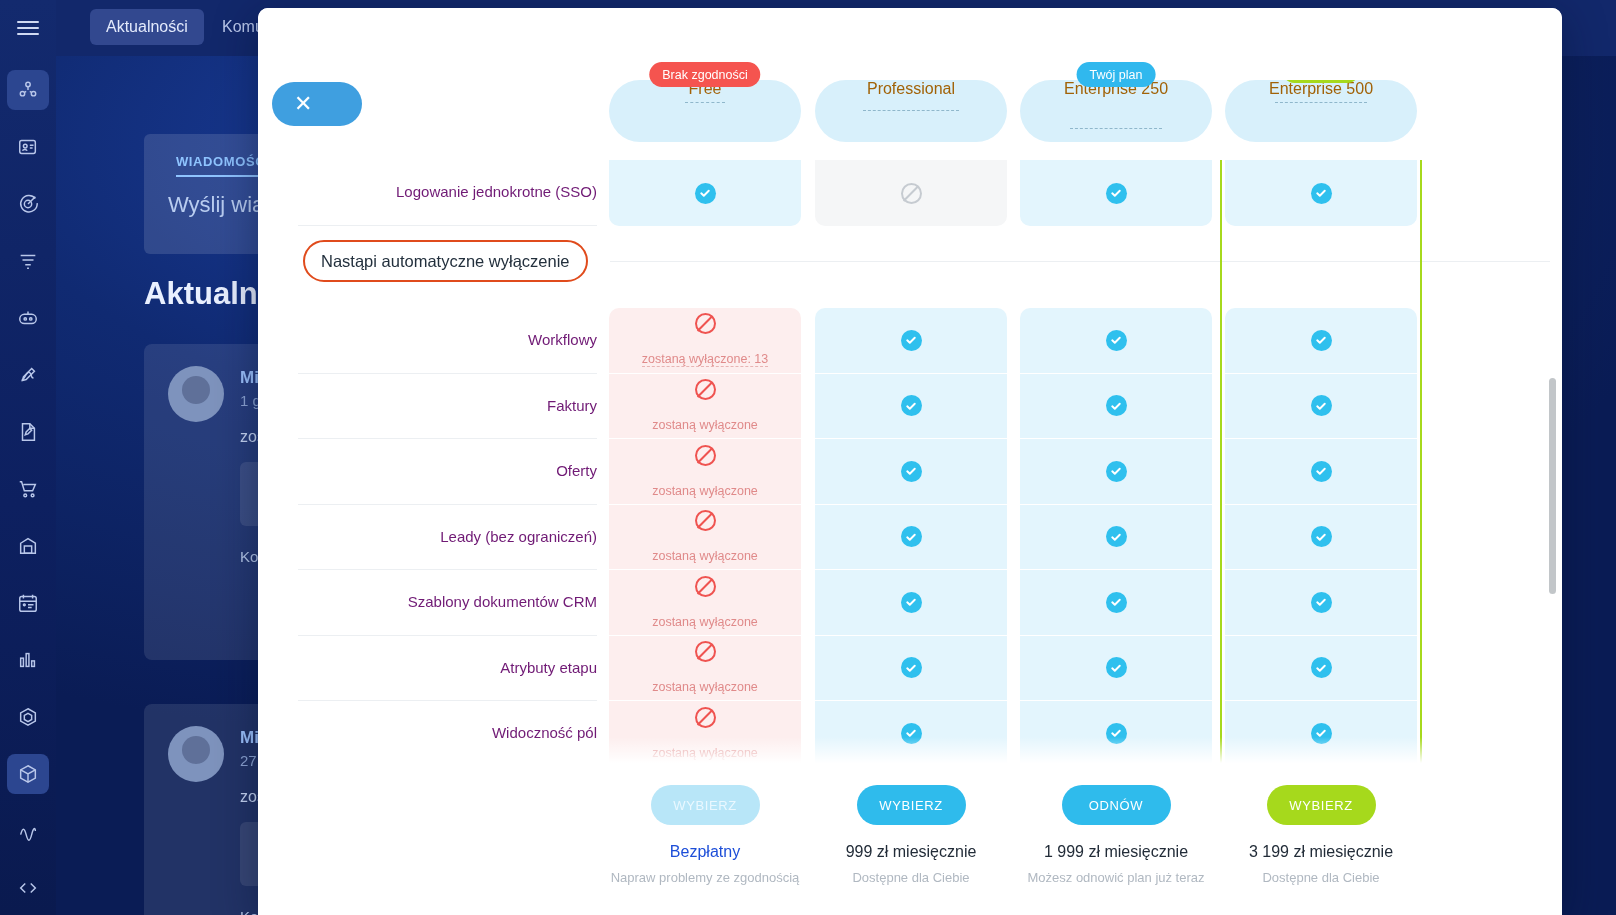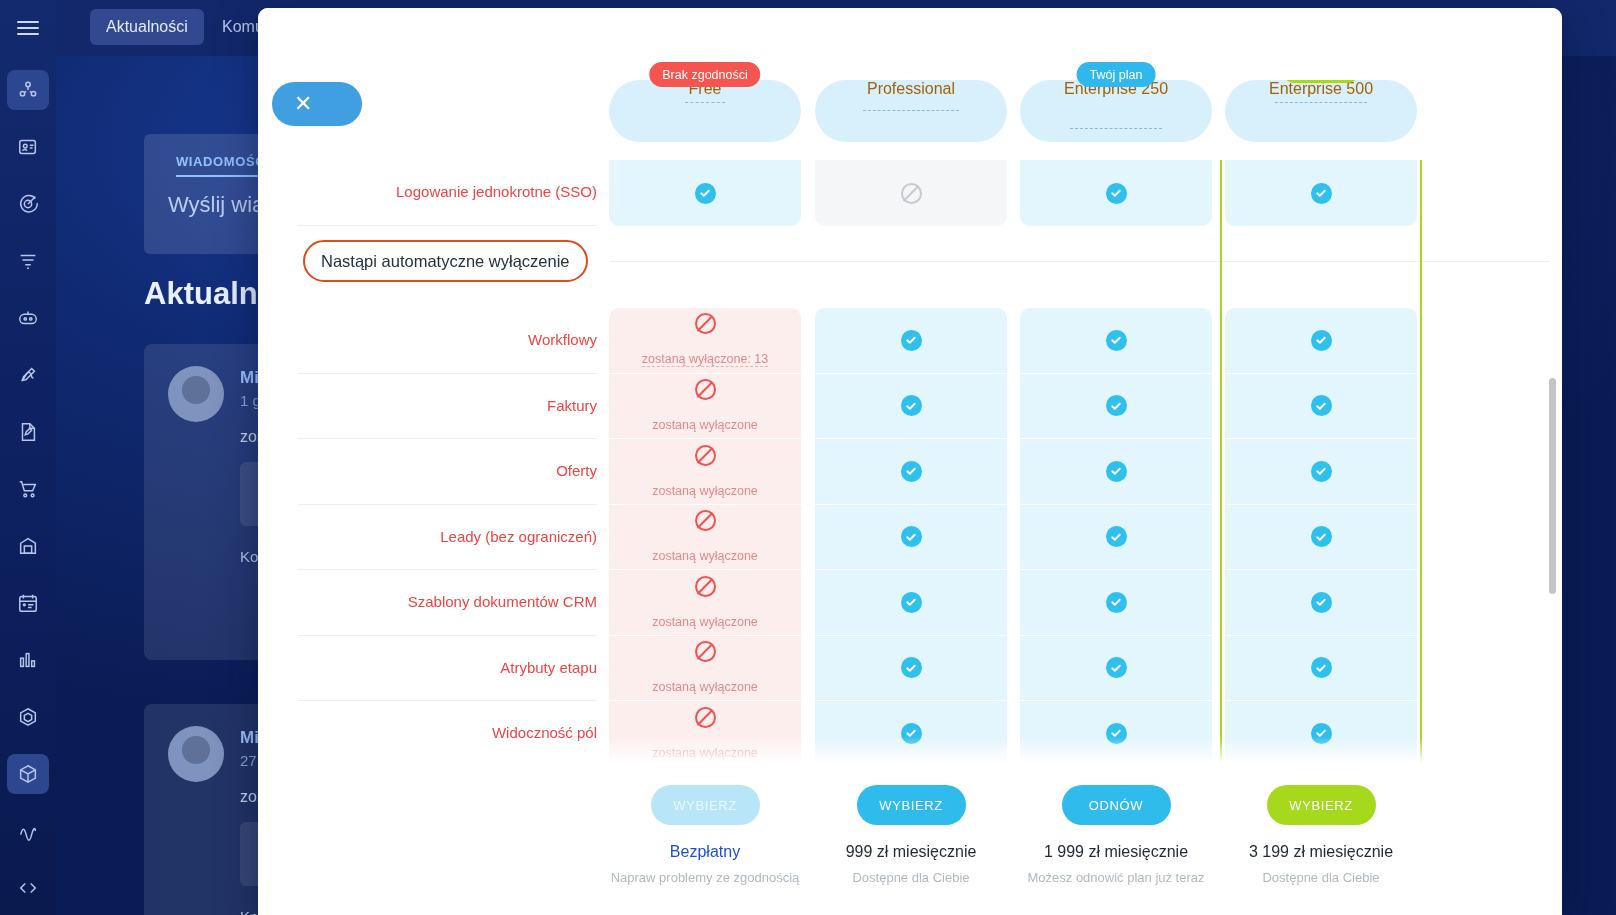--- a/index.html
+++ b/index.html
@@ -149,21 +149,21 @@
     position:absolute; left:0; top:152px; width:1304px; bottom:0;
     overflow:hidden; background:#fff;
   }
   .row {
     position:relative; height:65.5px;
   }
   .row .label {
     position:absolute; right:965px; top:0; height:65.5px;
     display:flex; align-items:center; justify-content:flex-end;
     width:420px; text-align:right;
-    font-size:15px; color:#ef4444; line-height:1.25;
+    font-size:15px; color:#701a75; line-height:1.25;
   }
   .row .rule {
     position:absolute; left:40px; right:965px; bottom:0; height:1px; background:#eceff2;
   }
   .cell {
     position:absolute; top:0; height:65.5px;
     display:flex; align-items:center; justify-content:center;
     flex-direction:column; gap:18px;
   }
   .cell.blue { background:#e3f5fd; }

